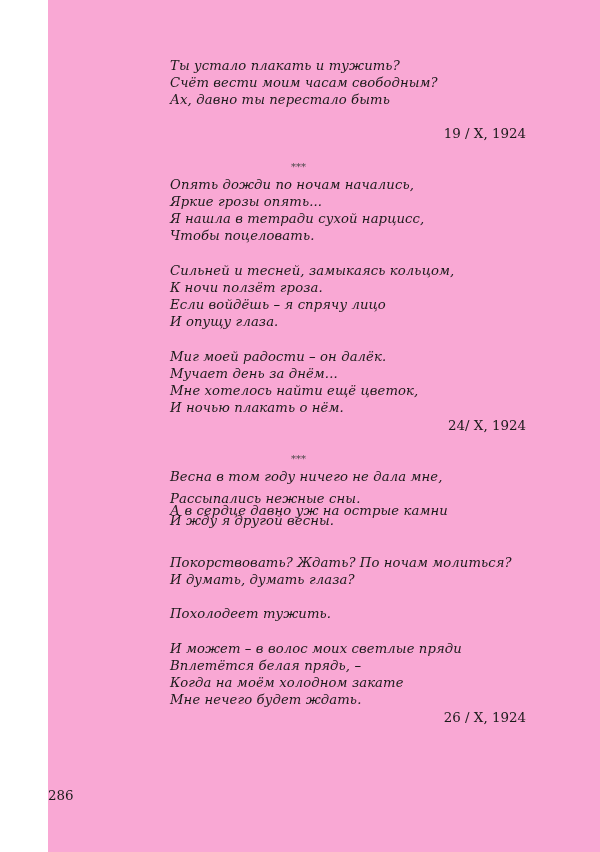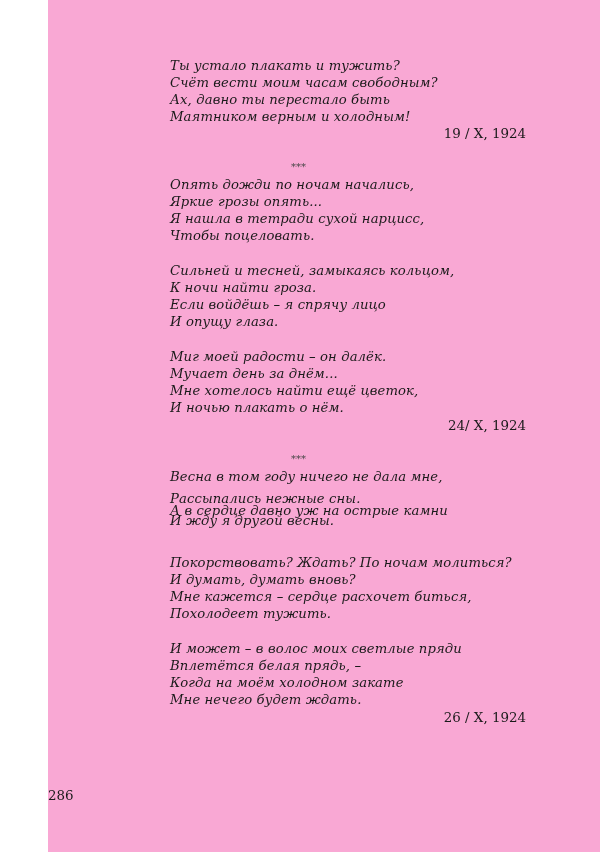--- a/index.html
+++ b/index.html
@@ -45,49 +45,47 @@
     }
   </style>
 </head>
 <body>
 
 <div class="page">
 
   <div class="line" style="top:57px">Ты устало плакать и тужить?</div>
   <div class="line" style="top:74px">Счёт вести моим часам свободным?</div>
   <div class="line" style="top:91px">Ах, давно ты перестало быть</div>
-  <div class="line" style="top:108px">Маятником верным и холодным!</div>
   <div class="date" style="top:125px">19 / X, 1924</div>
 
   <div class="stars" style="top:161px">***</div>
   <div class="line" style="top:176px">Опять дожди по ночам начались,</div>
   <div class="line" style="top:193px">Яркие грозы опять...</div>
   <div class="line" style="top:210px">Я нашла в тетради сухой нарцисс,</div>
   <div class="line" style="top:227px">Чтобы поцеловать.</div>
 
   <div class="line" style="top:262px">Сильней и тесней, замыкаясь кольцом,</div>
-  <div class="line" style="top:279px">К ночи найти гроза.</div>
+  <div class="line" style="top:279px">К ночи ползёт гроза.</div>
   <div class="line" style="top:296px">Если войдёшь – я спрячу лицо</div>
   <div class="line" style="top:313px">И опущу глаза.</div>
 
   <div class="line" style="top:348px">Миг моей радости – он далёк.</div>
   <div class="line" style="top:365px">Мучает день за днём...</div>
   <div class="line" style="top:382px">Мне хотелось найти ещё цветок,</div>
   <div class="line" style="top:399px">И ночью плакать о нём.</div>
   <div class="date" style="top:417px">24/ X, 1924</div>
 
   <div class="stars" style="top:453px">***</div>
   <div class="line" style="top:468px">Весна в том году ничего не дала мне,</div>
   <div class="line" style="top:512px">И жду я другой весны.</div>
   <div class="line" style="top:502px">А в сердце давно уж на острые камни</div>
   <div class="line" style="top:490px">Рассыпались нежные сны.</div>
 
   <div class="line" style="top:554px">Покорствовать? Ждать? По ночам молиться?</div>
-  <div class="line" style="top:571px">И думать, думать вновь?</div>
-  <div class="line" style="top:588px">Мне кажется – сердце расхочет биться,</div>
+  <div class="line" style="top:571px">И думать, думать глаза?</div>
   <div class="line" style="top:605px">Похолодеет тужить.</div>
 
   <div class="line" style="top:640px">И может – в волос моих светлые пряди</div>
   <div class="line" style="top:657px">Вплетётся белая прядь, –</div>
   <div class="line" style="top:674px">Когда на моём холодном закате</div>
   <div class="line" style="top:691px">Мне нечего будет ждать.</div>
   <div class="date" style="top:709px">26 / X, 1924</div>
 
   <div class="pagenum">286</div>
 </div>

